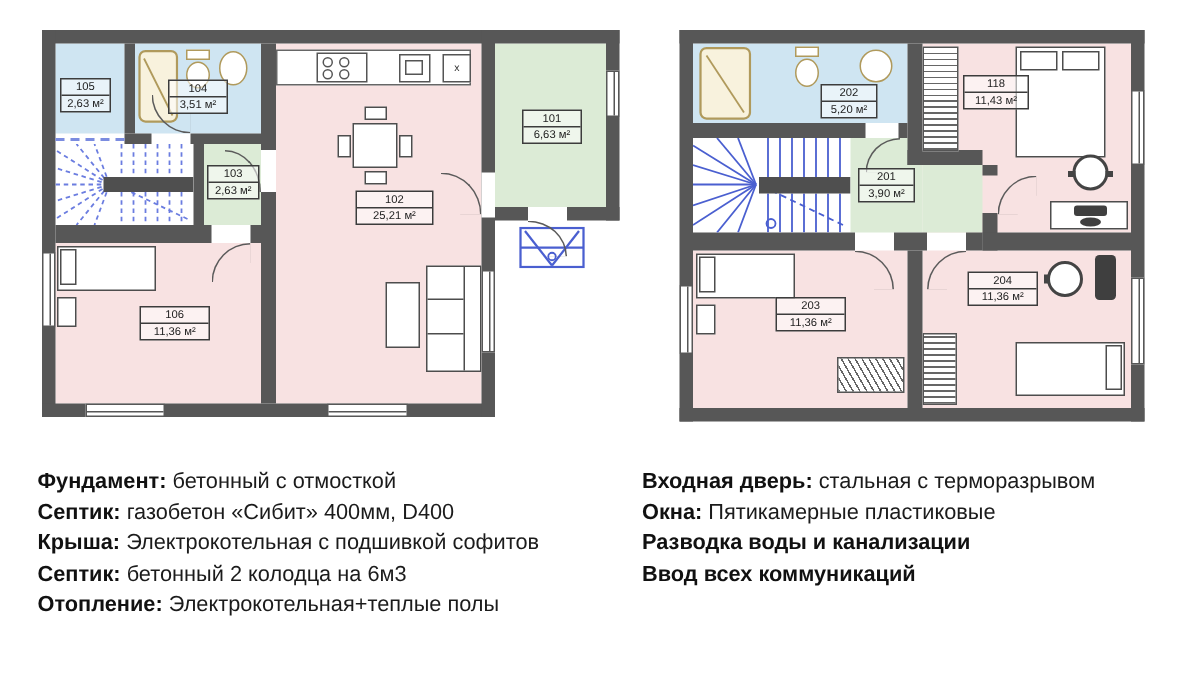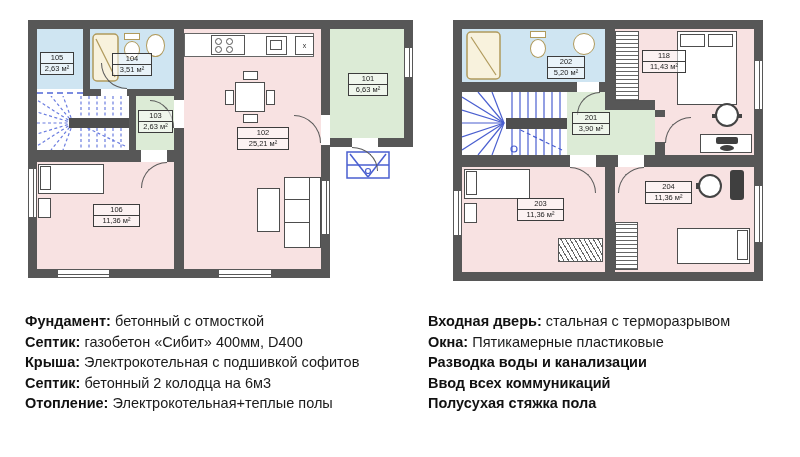--- a/index.html
+++ b/index.html
@@ -318,16 +318,15 @@
     <div><b>Септик:</b> <span>газобетон «Сибит» 400мм, D400</span></div>
     <div><b>Крыша:</b> <span>Электрокотельная с подшивкой софитов</span></div>
     <div><b>Септик:</b> <span>бетонный 2 колодца на 6м3</span></div>
     <div><b>Отопление:</b> <span>Электрокотельная+теплые полы</span></div>
   </div>
   <div class="specs" style="left:428px;top:311px;width:360px;">
     <div><b>Входная дверь:</b> <span>стальная с терморазрывом</span></div>
     <div><b>Окна:</b> <span>Пятикамерные пластиковые</span></div>
     <div><b>Разводка воды и канализации</b> <span></span></div>
     <div><b>Ввод всех коммуникаций</b> <span></span></div>
-    <div><b>Полусухая стяжка пола</b> <span></span></div>
   </div>
 
 </div>
 
 </body></html>

